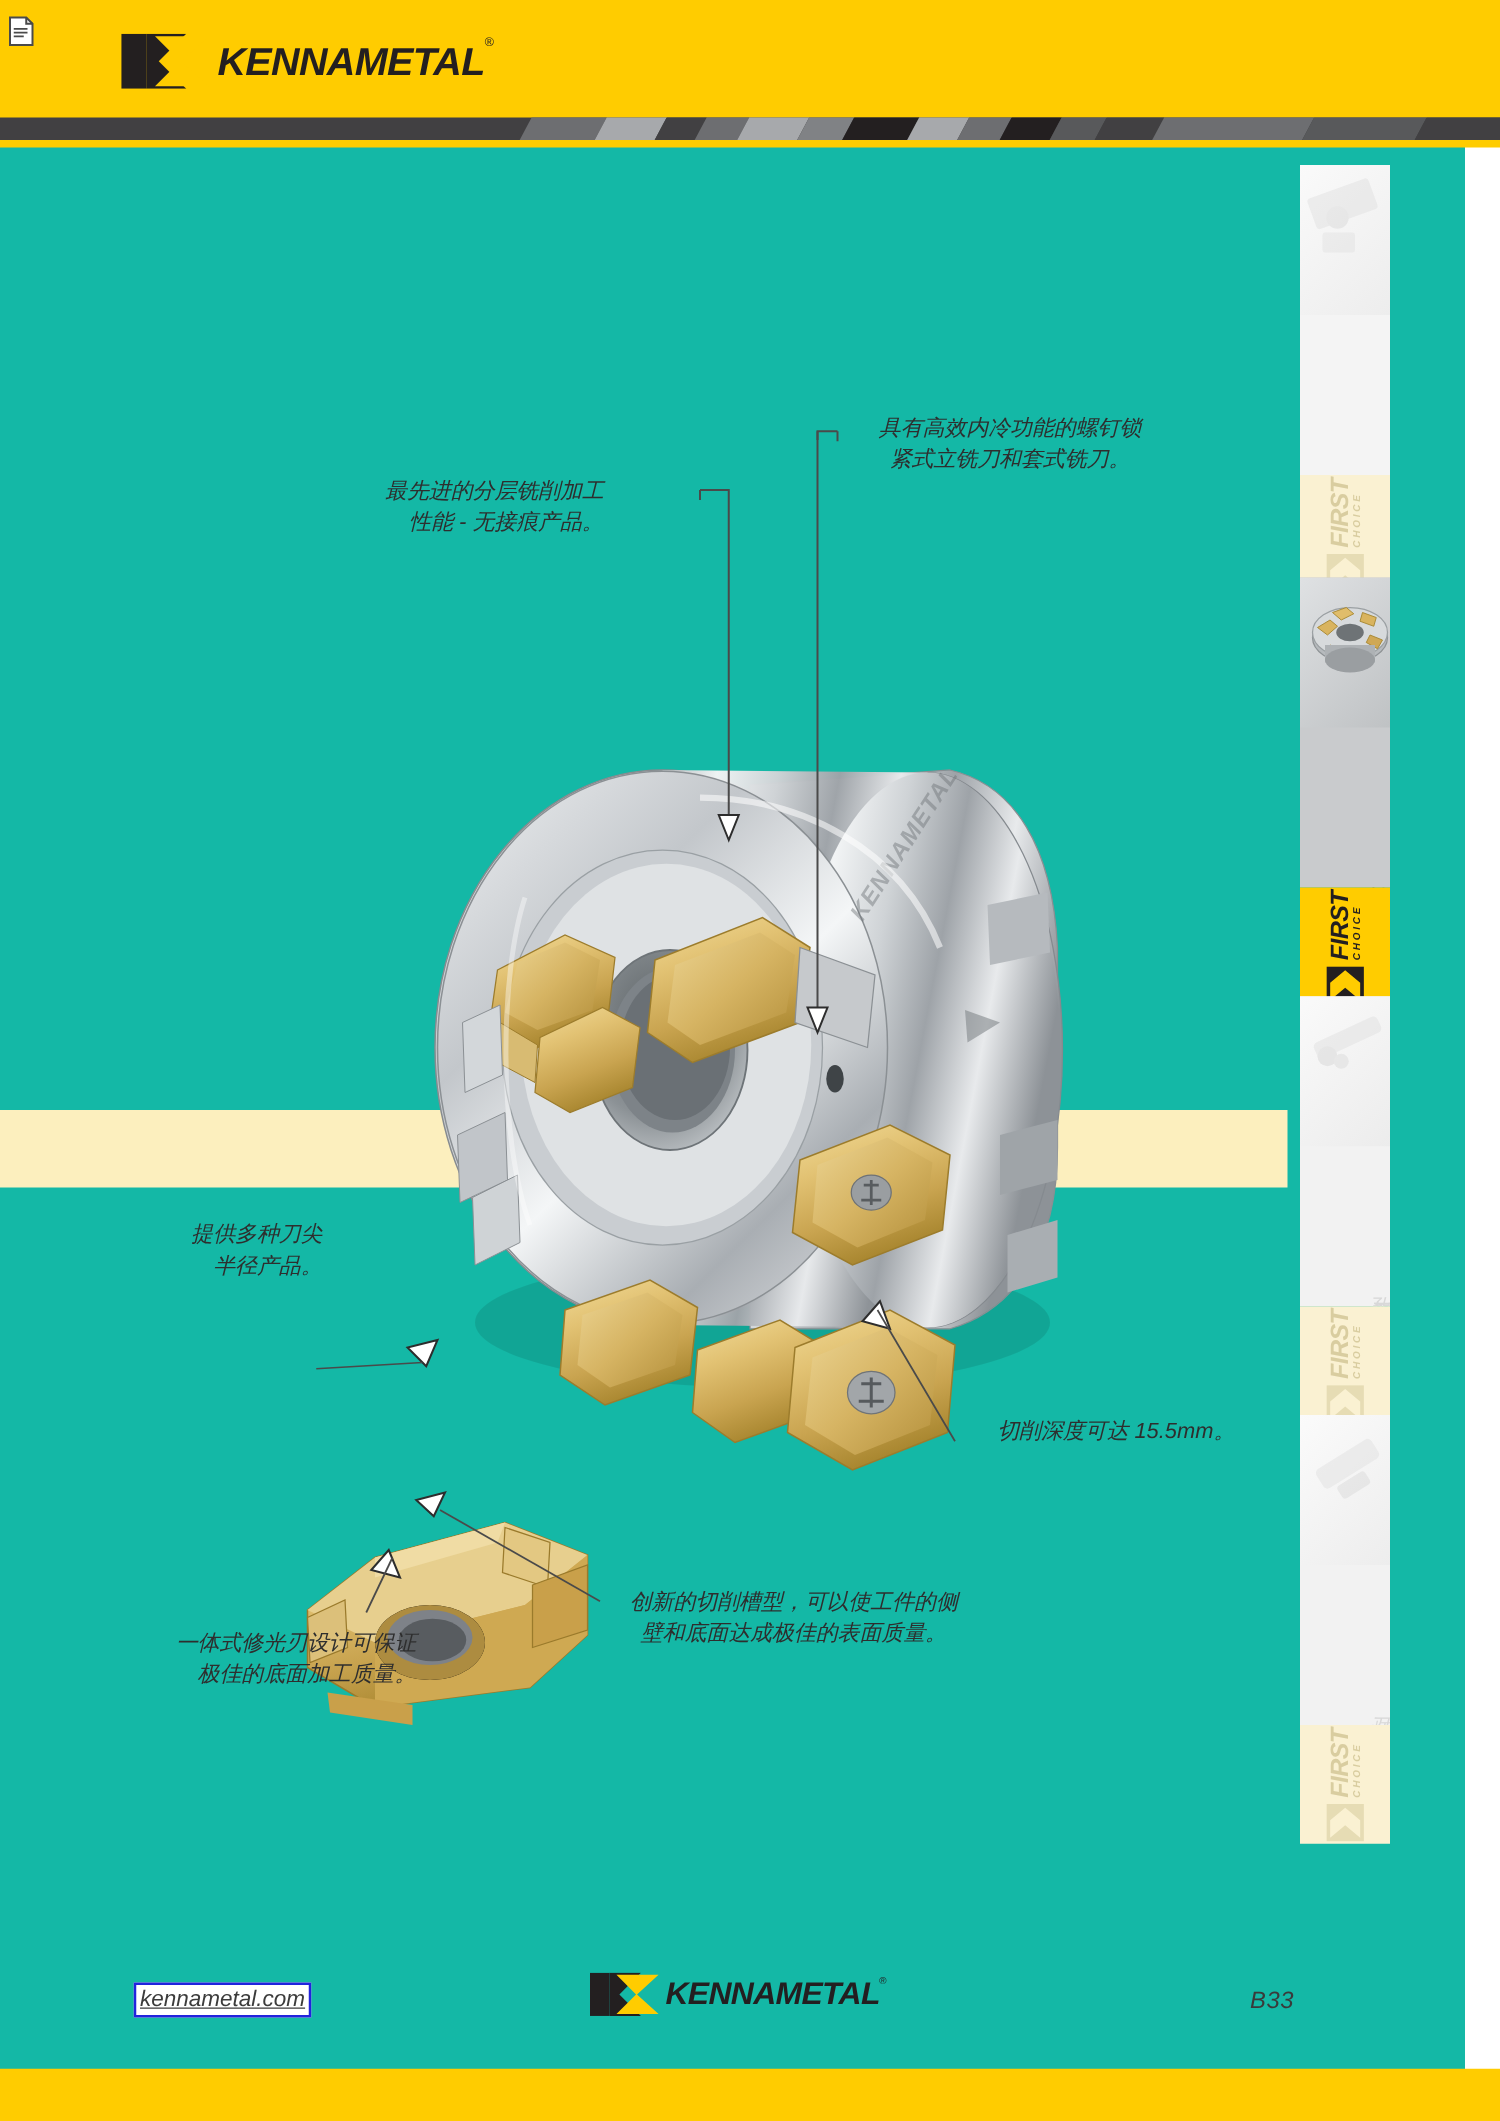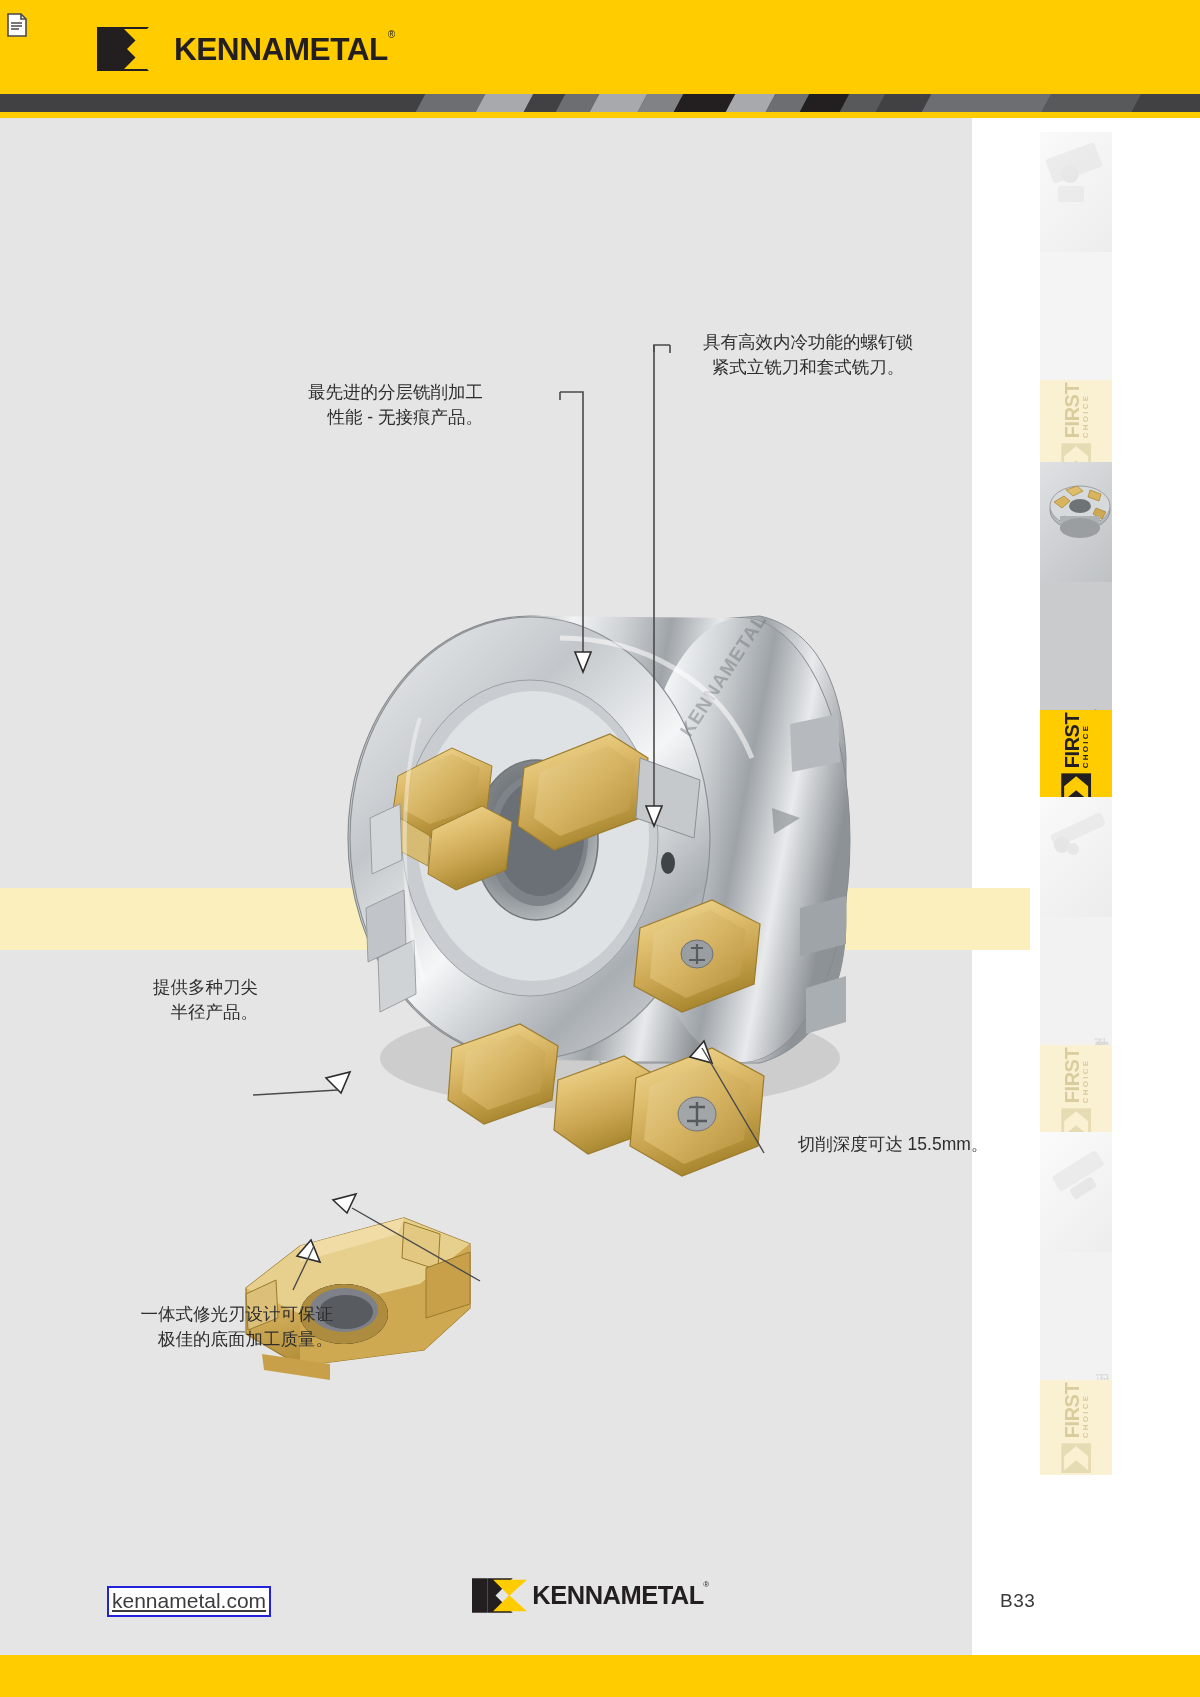--- a/index.html
+++ b/index.html
@@ -2,21 +2,21 @@
 <html><head>
 <meta charset="utf-8">
 <style>
   * { box-sizing: border-box; margin: 0; padding: 0; }
   html, body {
     width: 1200px; height: 1697px;
     background: #ffffff;
     font-family: "Liberation Sans", "DejaVu Sans", sans-serif;
     overflow: hidden;
   }
-  .page { position: relative; width: 972px; height: 1697px; background: #e5e5e5; }
+  .page { position: relative; width: 1172px; height: 1697px; background: #14b8a6; font-style: italic; }
 
   
   .header-yellow {
     position: absolute; left: 0; top: 0; width: 1200px; height: 88px;
     background: #FFCC00;
   }
   .doc-icon {
     position: absolute; left: 6px; top: 12px; width: 22px; height: 26px;
   }
   .logo-top {
@@ -52,21 +52,21 @@
   .footer-yellow {
     position: absolute; left: 0; top: 1655px; width: 1200px; height: 42px;
     background: #FFCC00;
   }
   .footer-link-box {
     position: absolute; left: 107px; top: 1586px;
     border: 2px solid #2222dd; padding: 1px 3px 2px 3px;
     background: #fff;
   }
   .footer-link-box span {
-    font-size: 21px; color: #3c3c3c; text-decoration: underline;
+    font-size: 18px; color: #3c3c3c; text-decoration: underline;
     font-family: "Liberation Sans", sans-serif;
   }
   .logo-bottom {
     position: absolute; left: 472px; top: 1578px;
     display: flex; align-items: center;
   }
   .logo-bottom .logo-mark { width: 58px; height: 35px; }
   .logo-bottom .logo-word { font-size: 25px; margin-left: 4px; }
   .page-num {
     position: absolute; left: 1000px; top: 1590px;
@@ -307,20 +307,22 @@
 性能 - 无接痕产品。</div>
 
     <div class="callout" style="left:678px; top:212px; width:260px;">具有高效内冷功能的螺钉锁
 紧式立铣刀和套式铣刀。</div>
 
     <div class="callout right-align" style="left:108px; top:857px; width:150px;">提供多种刀尖
 半径产品。</div>
 
     <div class="callout" style="left:773px; top:1014px; width:240px;">切削深度可达 15.5mm。</div>
 
+    <div class="callout" style="left:490px; top:1151px; width:290px;">创新的切削槽型，可以使工件的侧
+壁和底面达成极佳的表面质量。</div>
 
     <div class="callout right-align" style="left:104px; top:1184px; width:200px;margin-left:29px;">一体式修光刃设计可保证
 极佳的底面加工质量。</div>
   </div>
 
   <svg class="overlay">
     <g stroke="#4a4a4a" stroke-width="1.6" fill="none">
 
       <path d="M560,392 L583,392 L583,658"></path>
 

